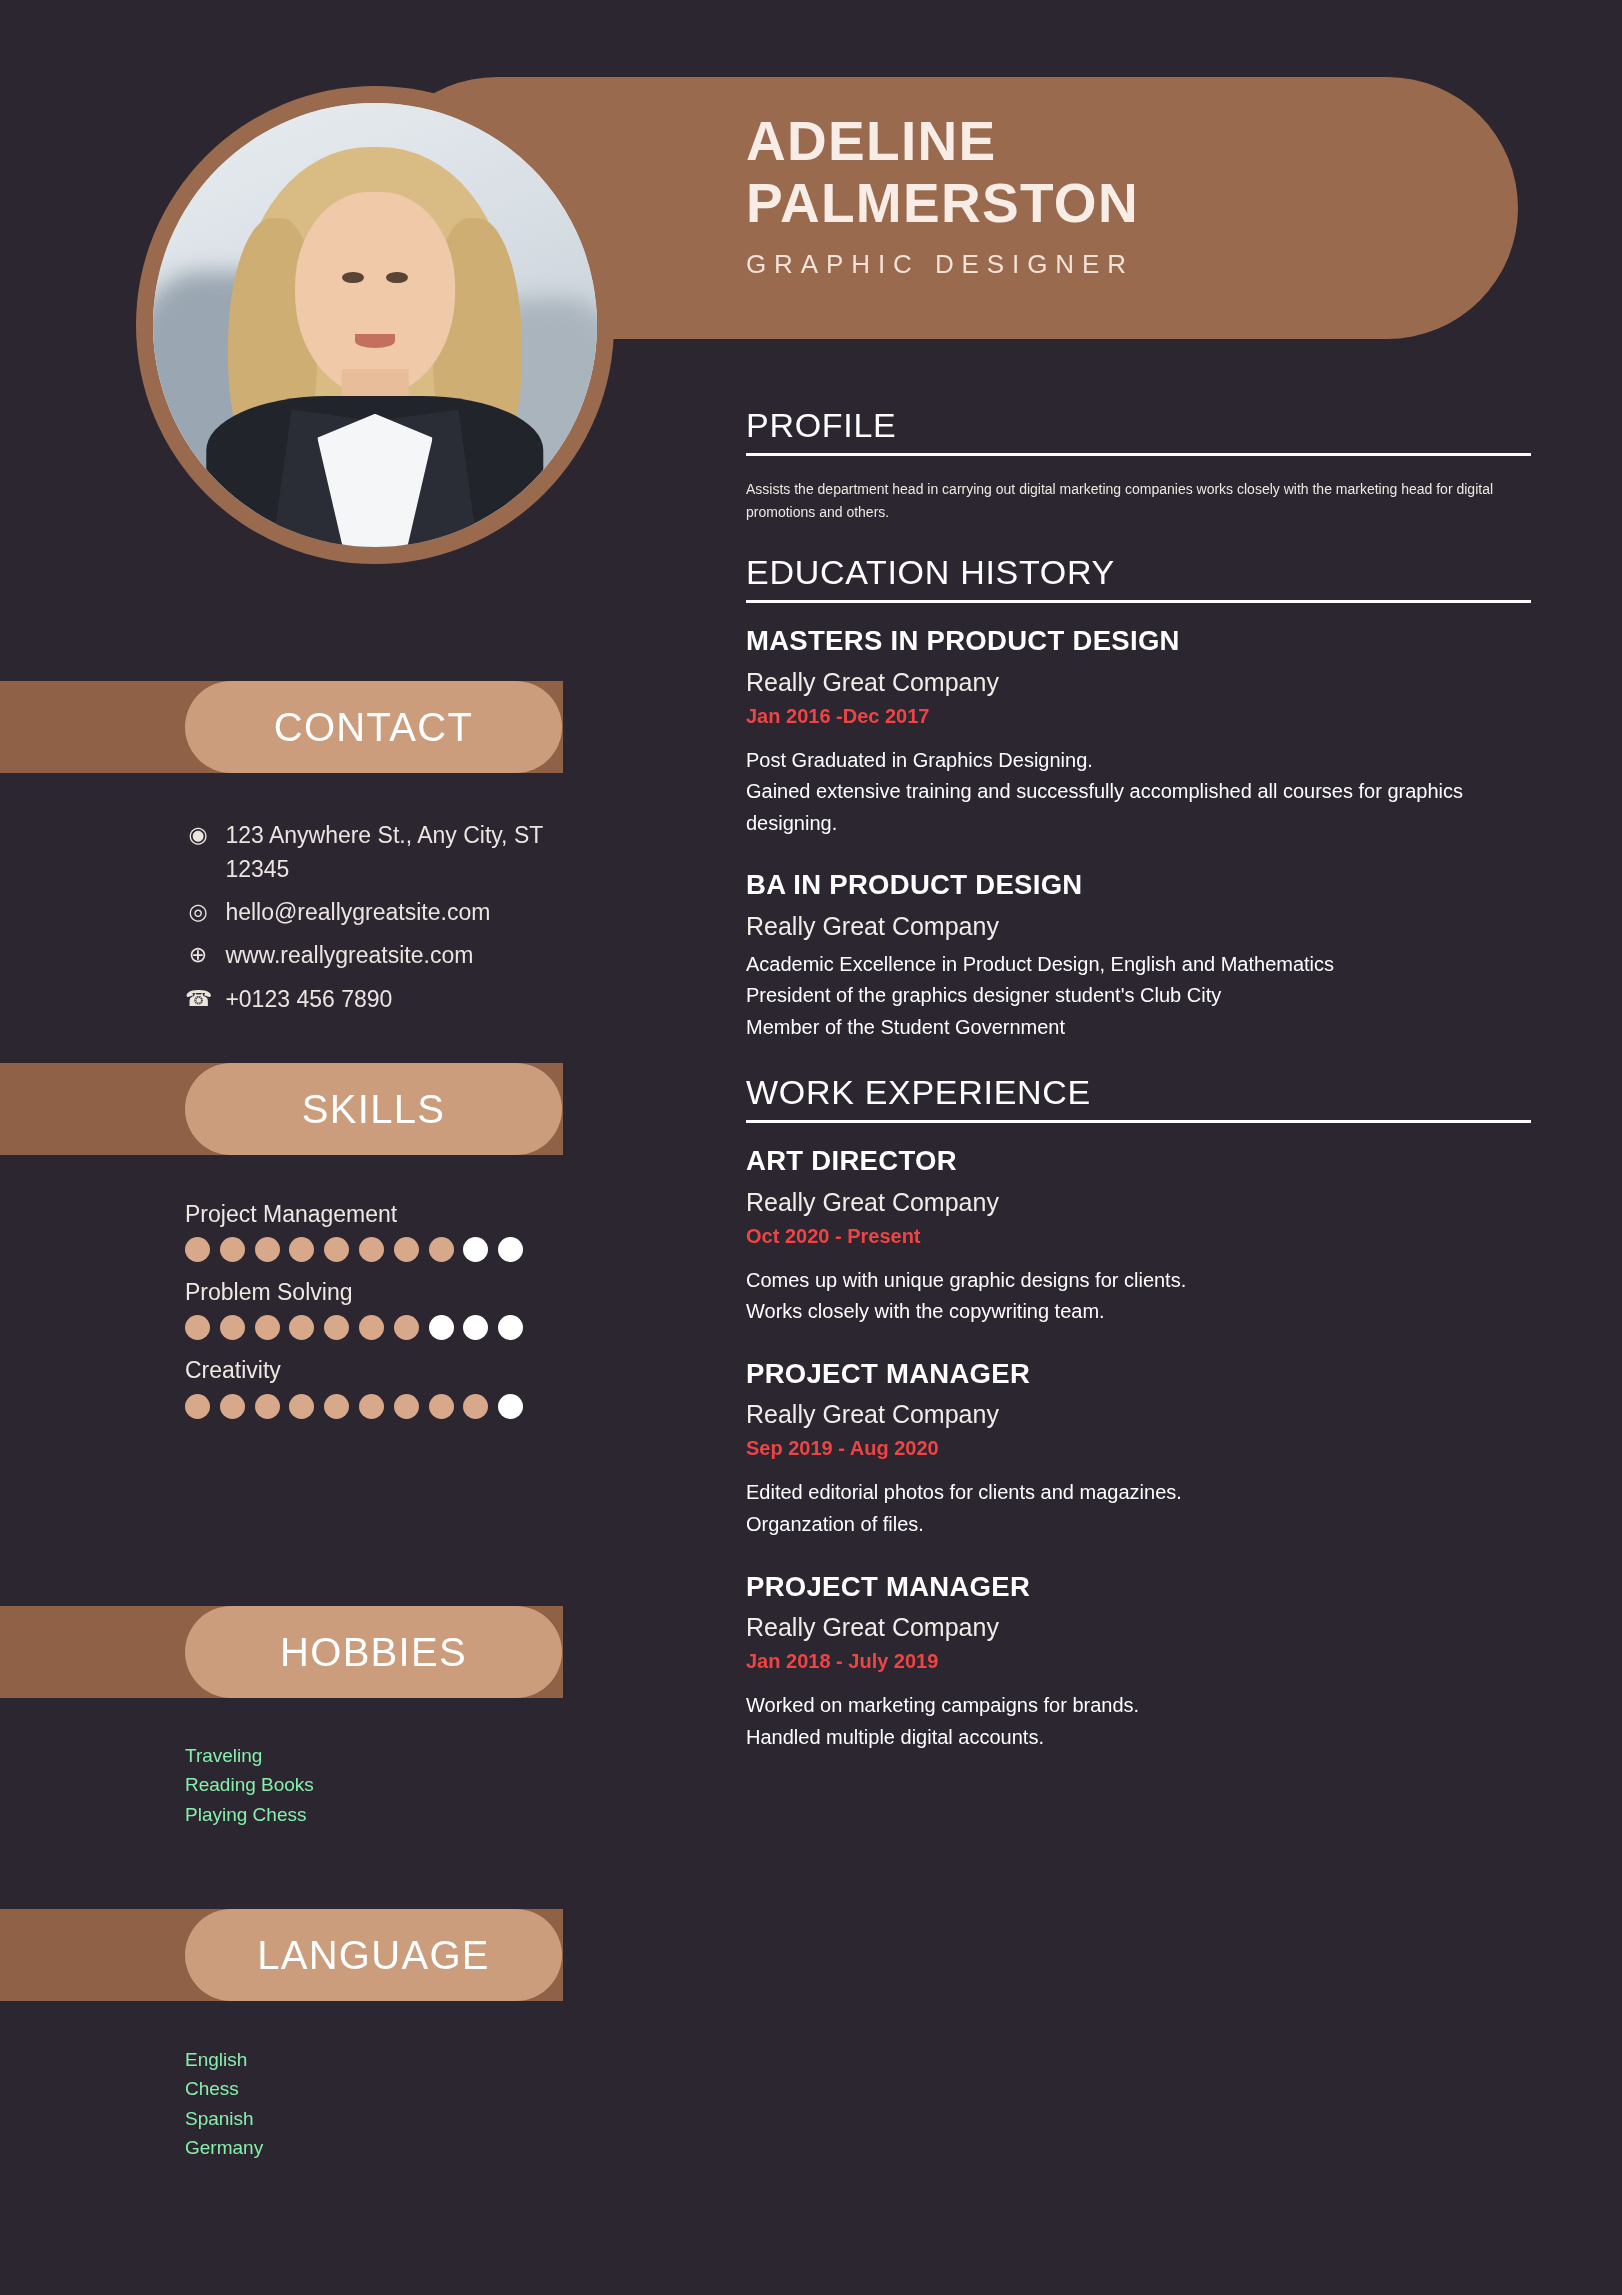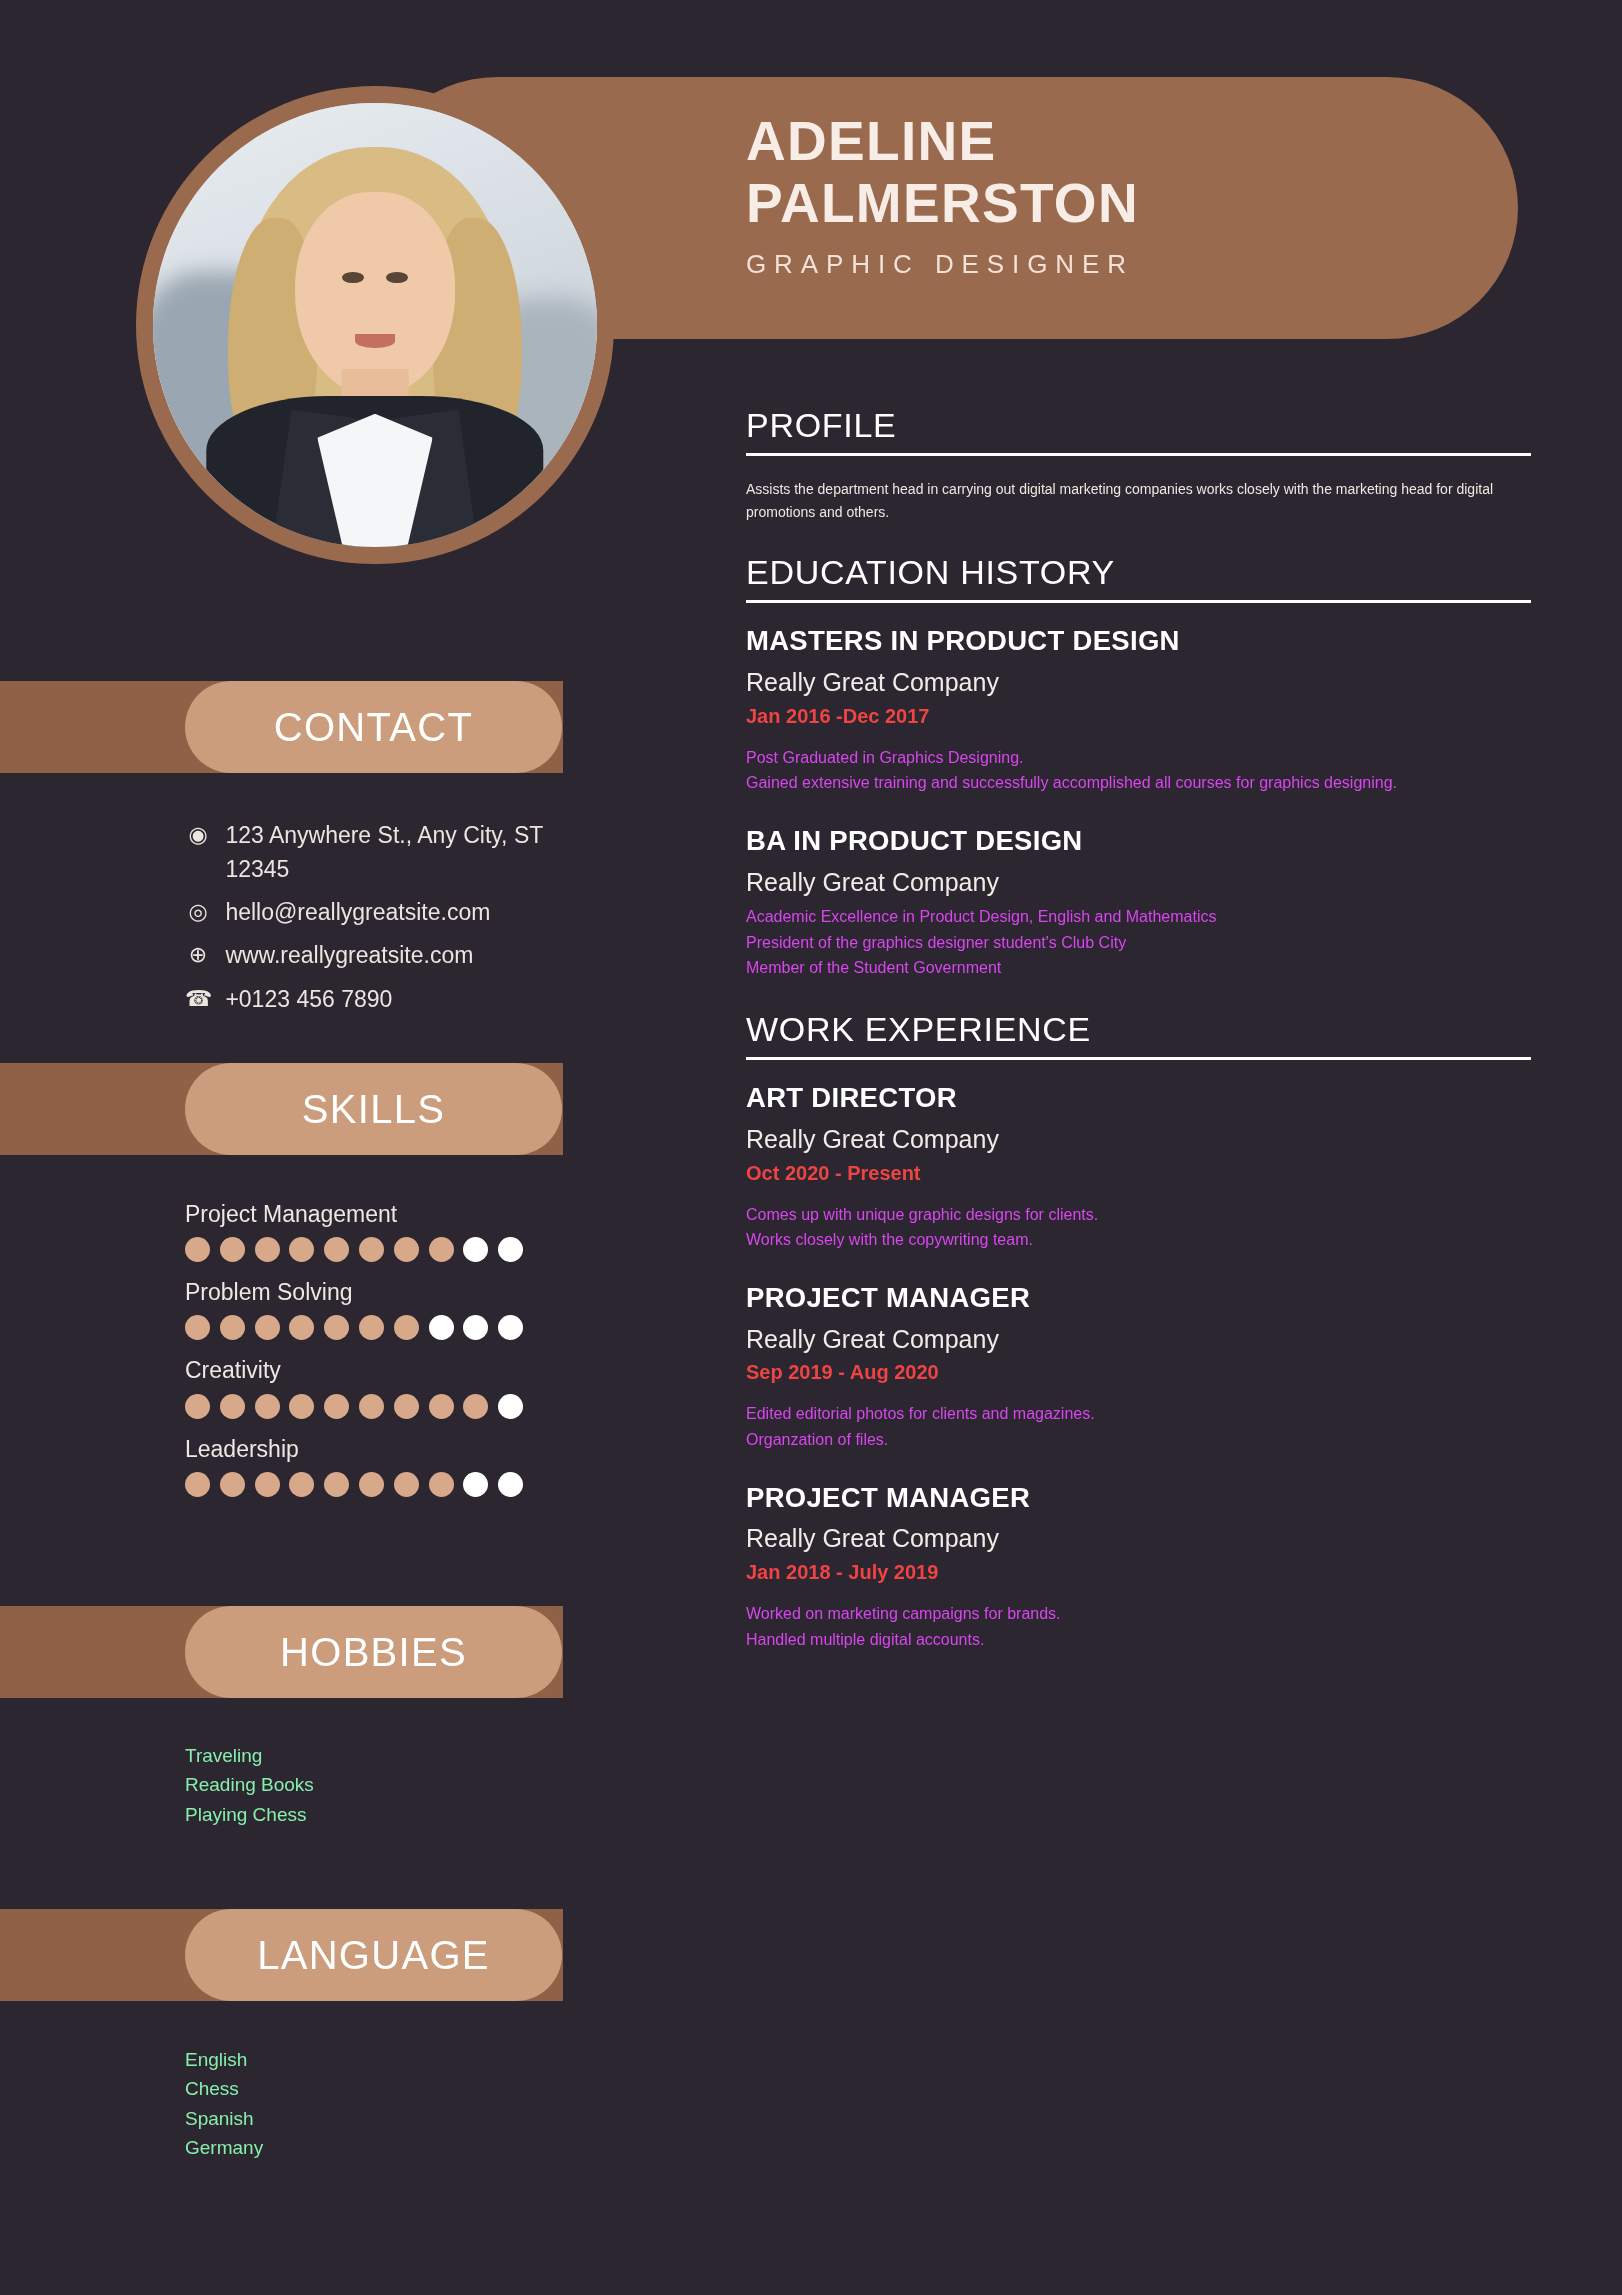--- a/index.html
+++ b/index.html
@@ -136,21 +136,21 @@
     letter-spacing: 0.7px;
     color: #ffffff;
     padding-bottom: 7.9px;
     border-bottom: 3.3px solid #ffffff;
     margin-bottom: 22px;
   }
   .body-text { font-size: 14px; line-height: 1.62; color: #eee7e2; }
   .entry-title { font-size: 27.5px; font-weight: bold; letter-spacing: 0.3px; color: #ffffff; margin-bottom: 10.5px; }
   .entry-company { font-size: 25px; color: #f2ece8; margin-bottom: 7.9px; }
   .entry-date { font-size: 20px; font-weight: bold; color: #ef4444; margin-bottom: 17px; }
-  .entry-desc { font-size: 16px; line-height: 1.58; color: #d946ef; }
+  .entry-desc { font-size: 20px; line-height: 1.58; color: #ffffff; }
   .block { margin-bottom: 30px; }
 </style>
 </head>
 <body>
 
 <div class="page">
 
   <div class="header-pill"></div>
   <div class="header-text">
     <div class="name-line">ADELINE</div>
@@ -242,35 +242,20 @@
           <span class="dot"></span>
           <span class="dot"></span>
           <span class="dot"></span>
           <span class="dot"></span>
           <span class="dot"></span>
           <span class="dot"></span>
           <span class="dot"></span>
           <span class="dot off"></span>
         </div>
     </div>
-    <div>
-      <div class="skill-name">Leadership</div>
-      <div class="dots">
-          <span class="dot"></span>
-          <span class="dot"></span>
-          <span class="dot"></span>
-          <span class="dot"></span>
-          <span class="dot"></span>
-          <span class="dot"></span>
-          <span class="dot"></span>
-          <span class="dot"></span>
-          <span class="dot off"></span>
-          <span class="dot off"></span>
-        </div>
-    </div>
   </div>
 
   <div class="tab-bar" style="top:1606px"></div>
   <div class="tab-pill" style="top:1606px">HOBBIES</div>
   <div class="left-body" style="top:1741px; width:377px;">
     <ul class="simple-list">
       <li>Traveling</li>
       <li>Reading Books</li>
       <li>Playing Chess</li>
     </ul>

